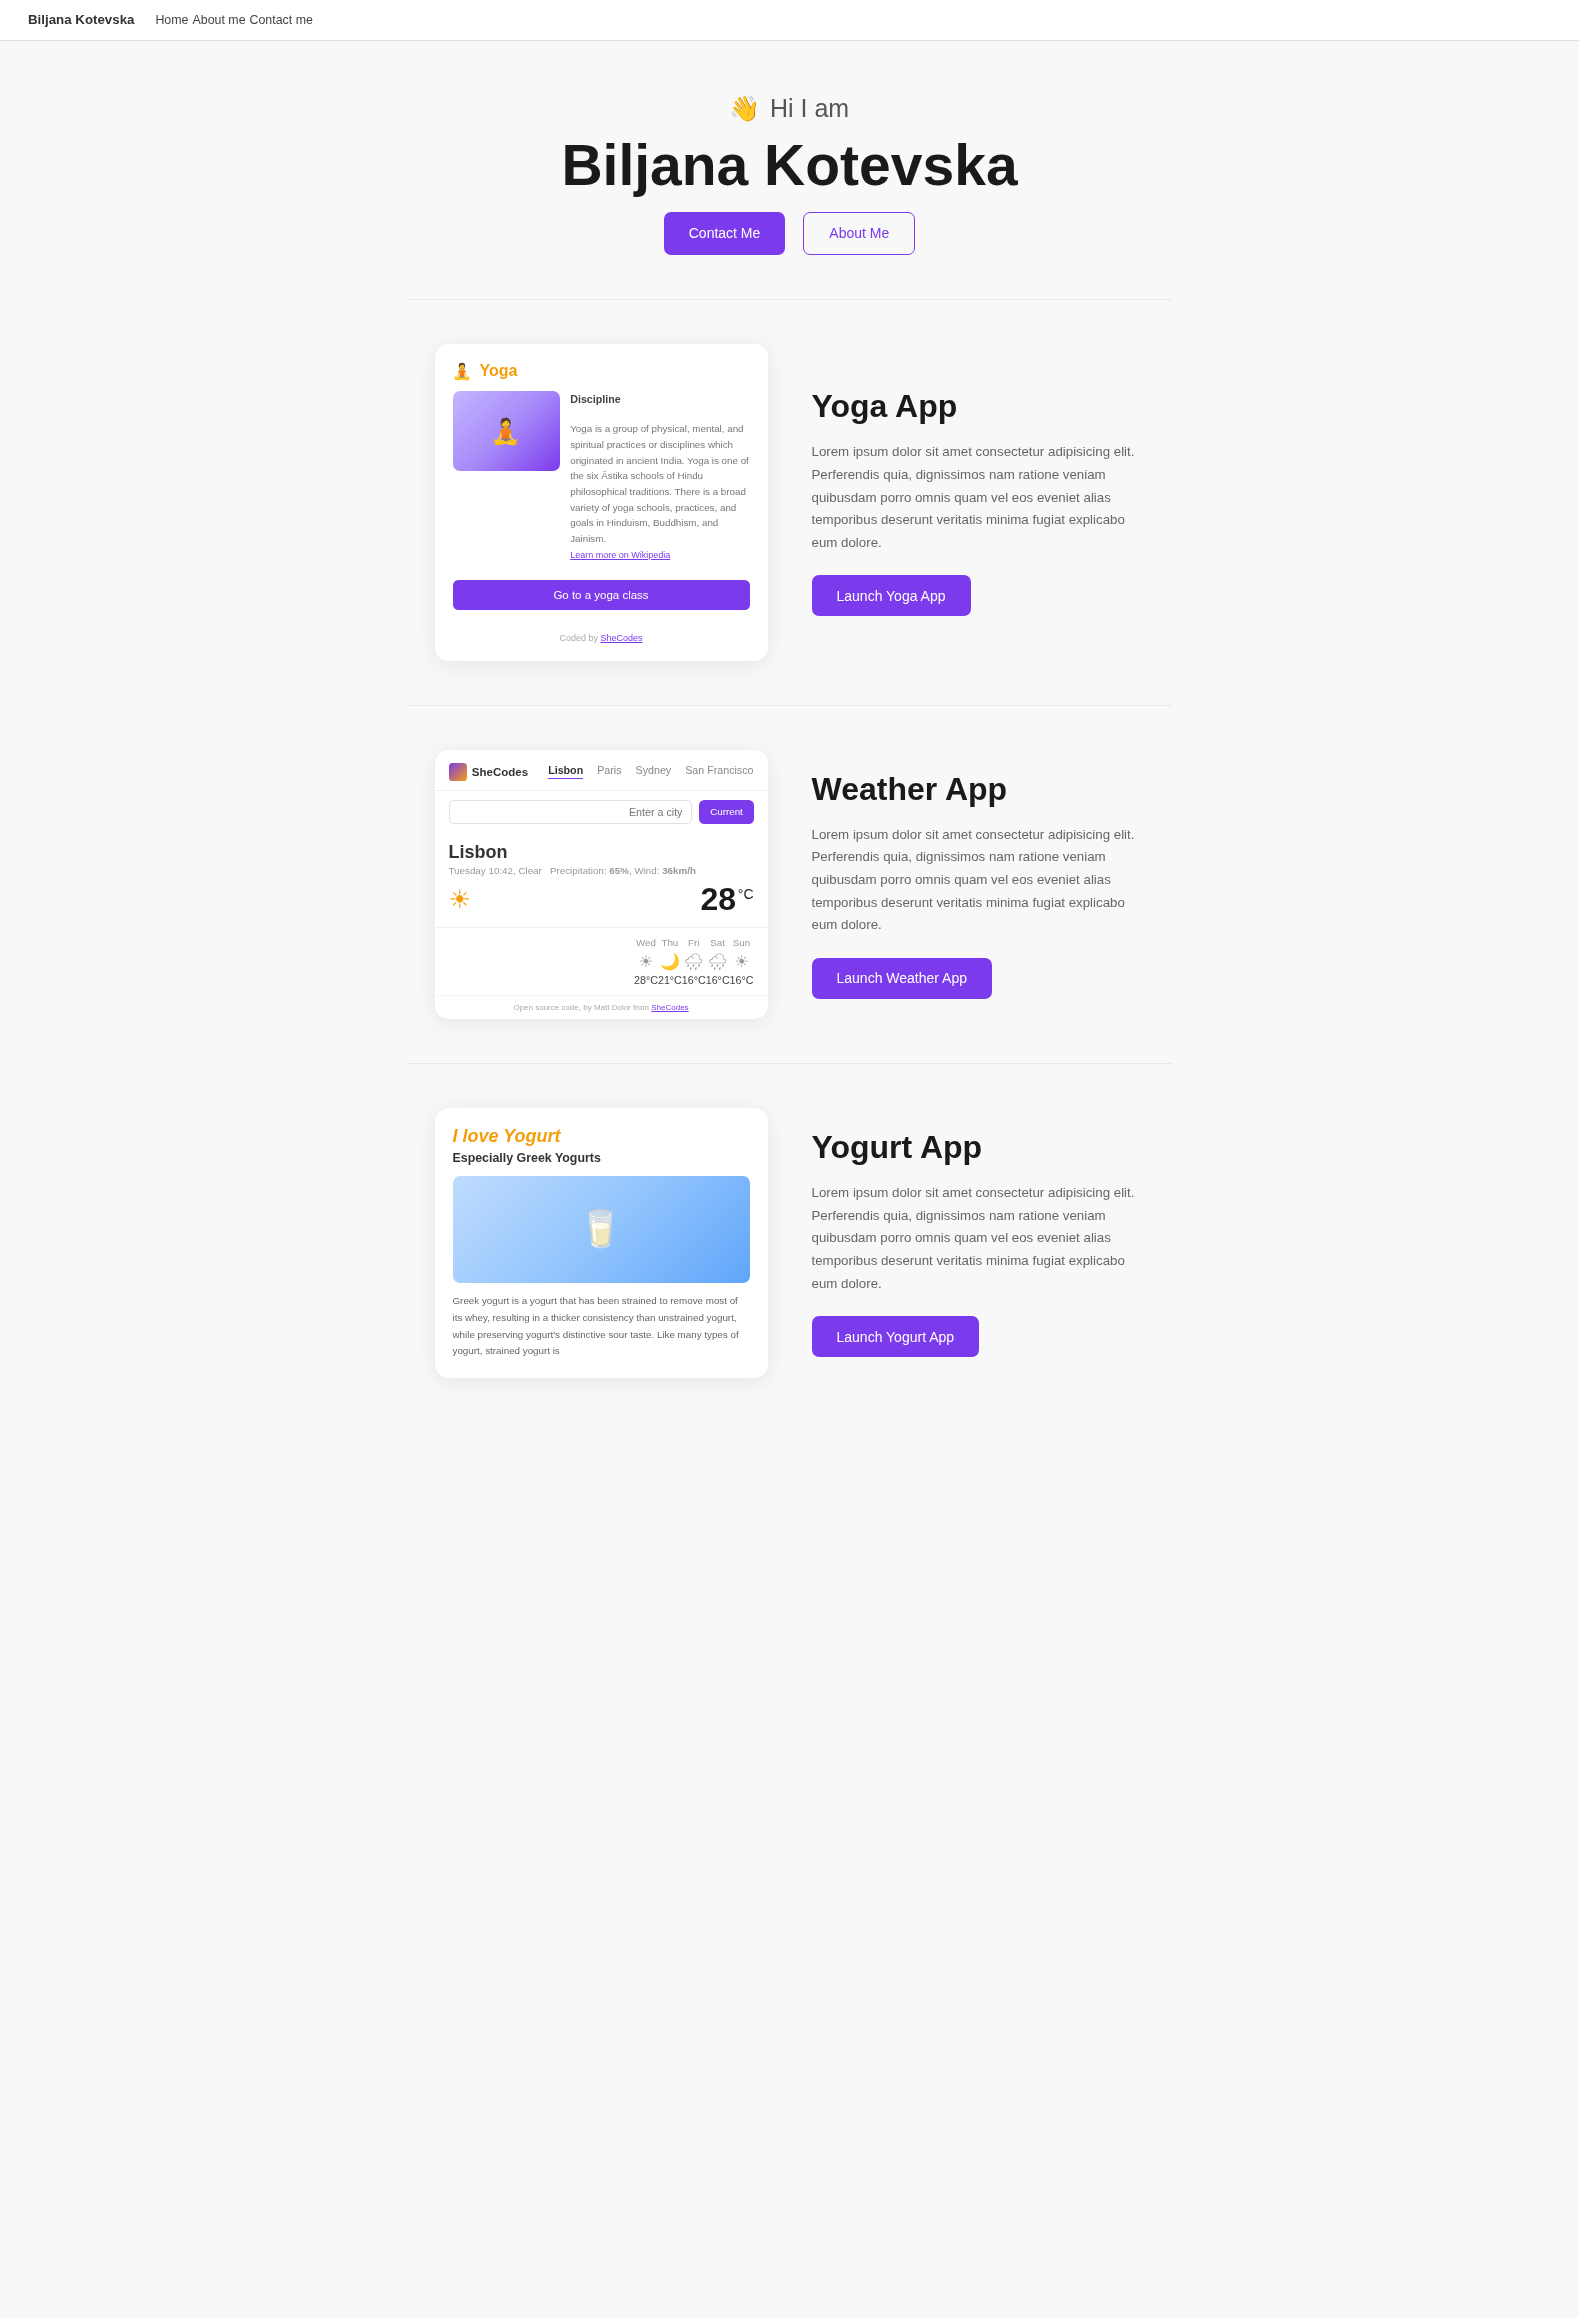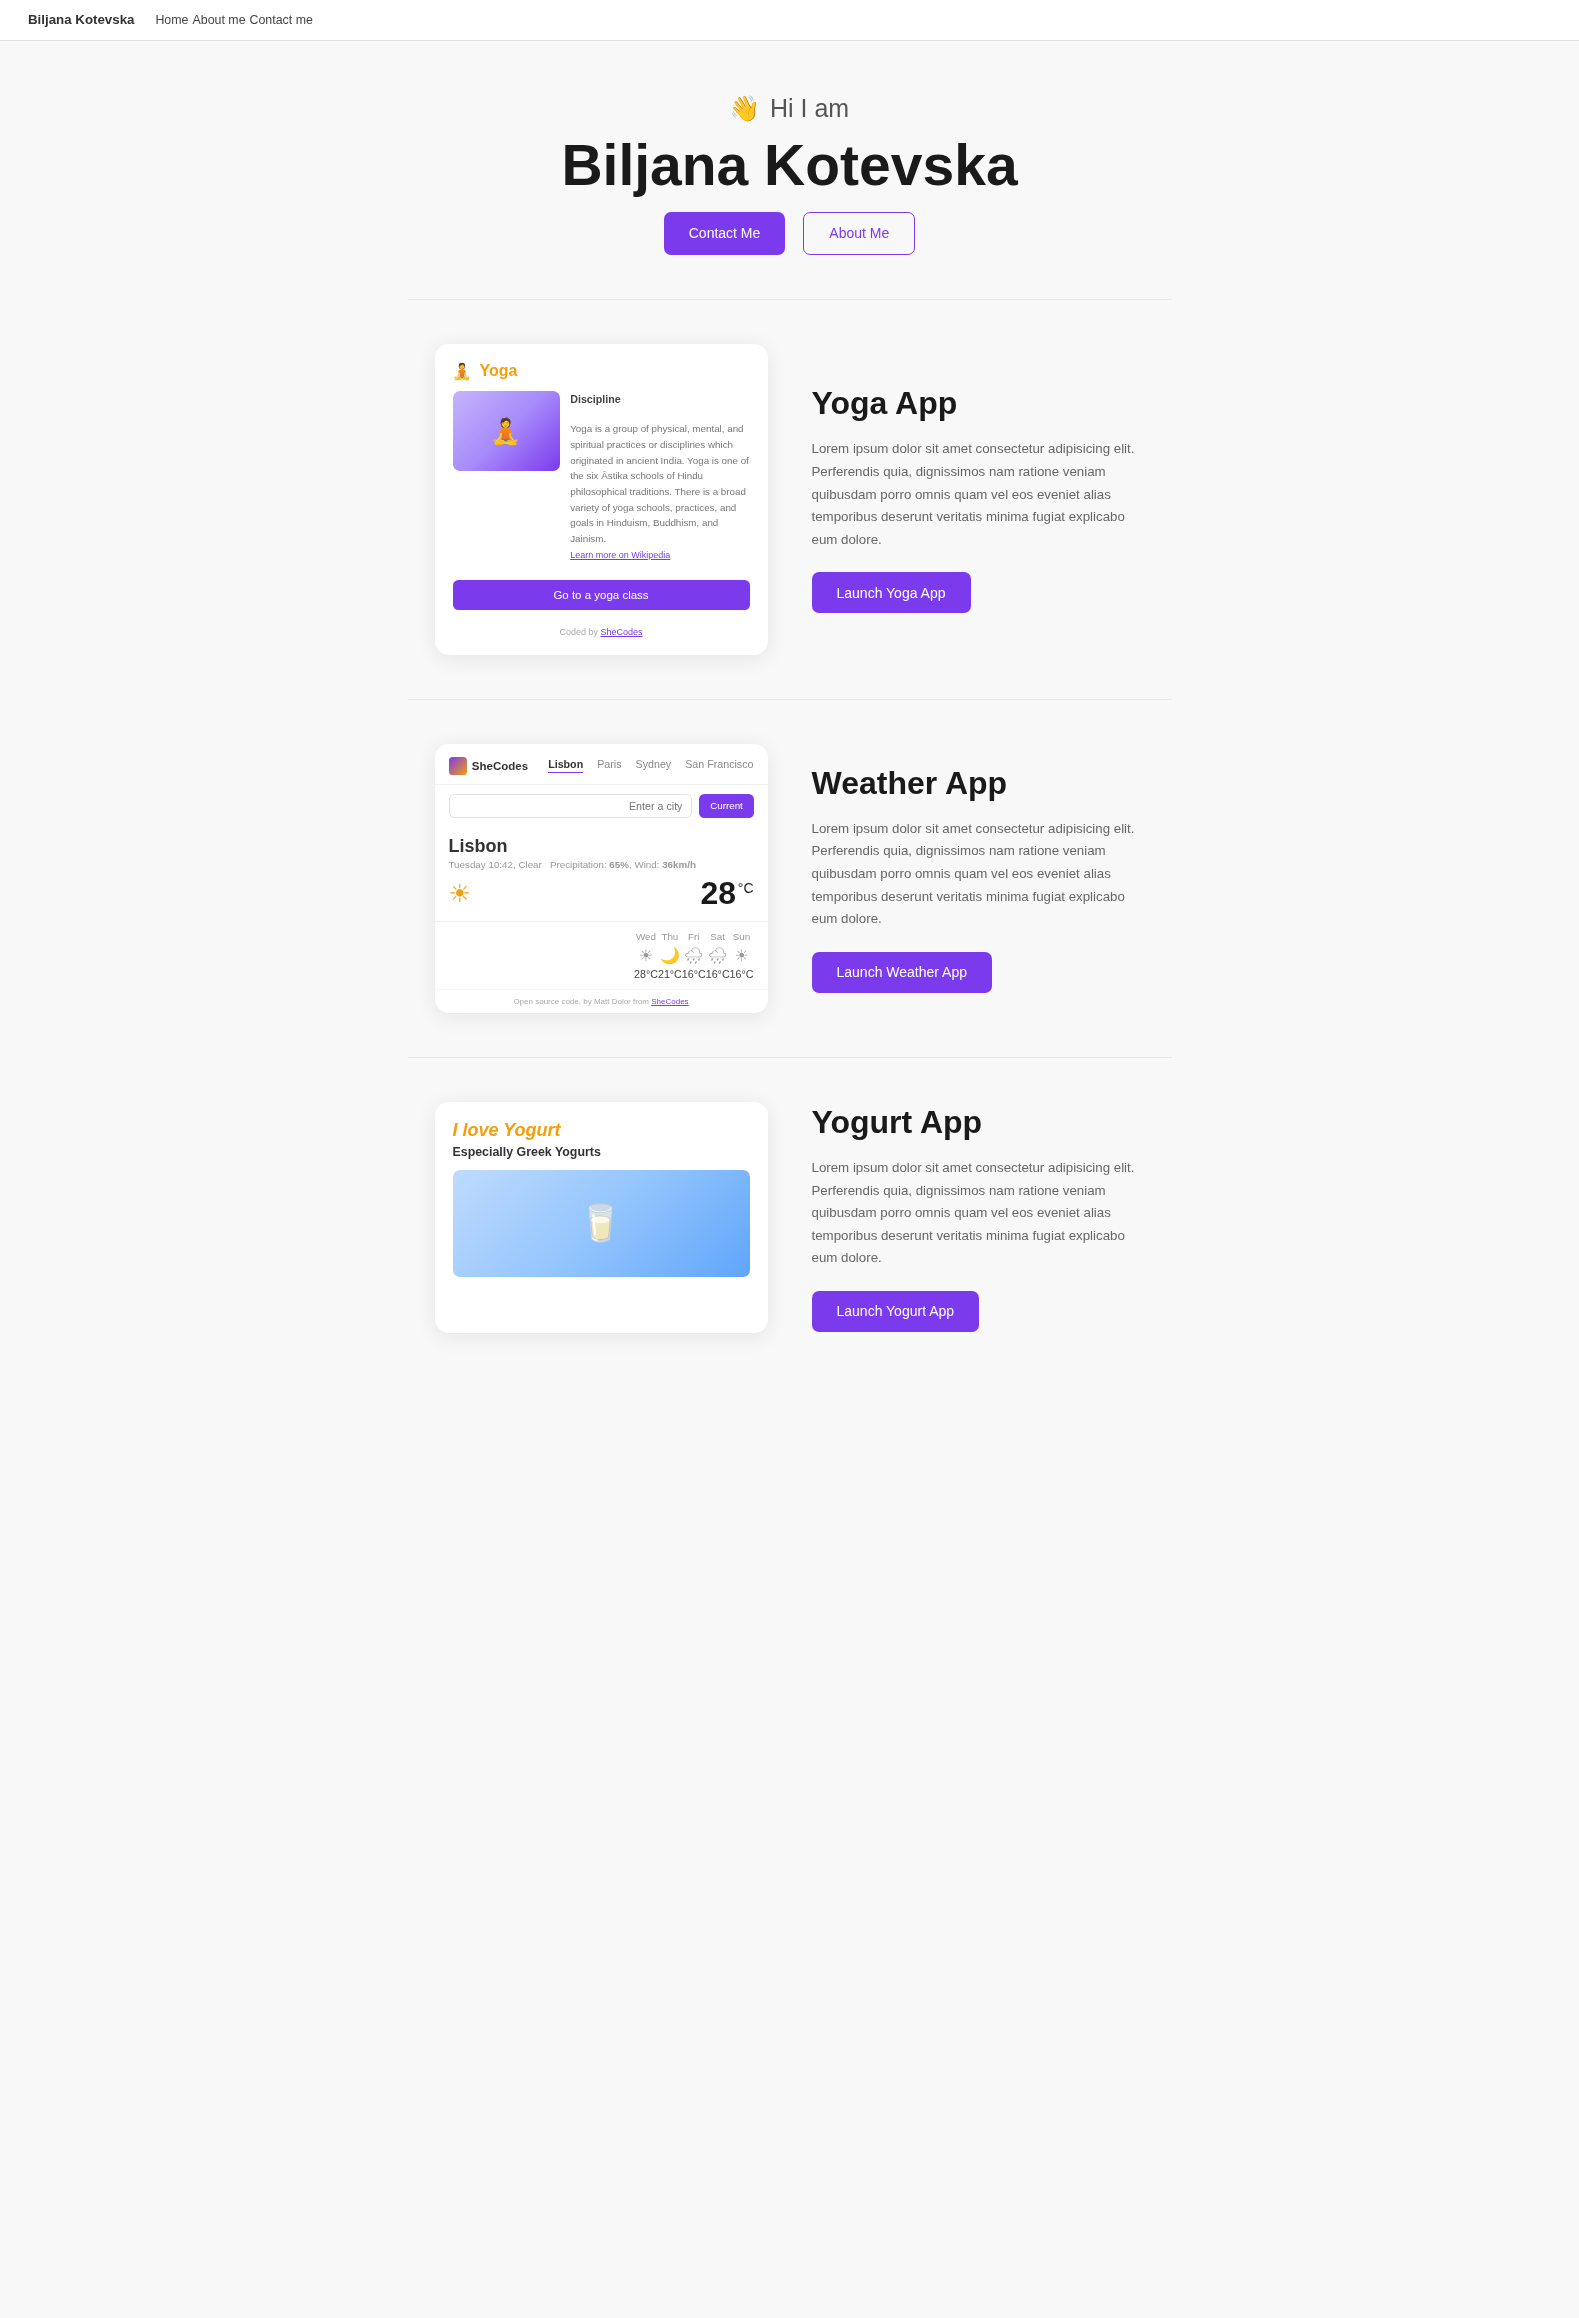--- a/index.html
+++ b/index.html
@@ -80,21 +80,21 @@
     .yoga-cta {
       background: #7c3aed;
       color: #fff;
       border: none;
       width: 100%;
       padding: 9px;
       border-radius: 5.3px;
       font-size: 11.5px;
       cursor: pointer;
       margin-top: 7px;
-      margin-bottom: 17px;
+      margin-bottom: 23px;
     }
     .yoga-footer { font-size: 9px; color: #aaa; text-align: center; }
     .yoga-footer a { color: #7c3aed; }
 
     
     .weather-card-inner { padding: 0; font-size: 11.5px; }
     .weather-header { display: flex; align-items: center; justify-content: space-between; padding: 12.4px 14px 9px; border-bottom: 0.9px solid #f0f0f0; }
     .weather-logo { display: flex; align-items: center; gap: 5.3px; font-weight: 700; font-size: 11.5px; }
     .weather-logo-icon { width: 18px; height: 18px; background: linear-gradient(135deg, #7c3aed, #f59e0b); border-radius: 3.6px; }
     .weather-tabs { display: flex; gap: 14px; font-size: 10.7px; color: #888; }
@@ -277,20 +277,21 @@
 <hr class="section-divider">
 
 <div class="section">
   <div class="section-card">
     <div class="yogurt-card-inner">
       <div class="yogurt-title">I love Yogurt</div>
       <div class="yogurt-subtitle">Especially Greek Yogurts</div>
       <div class="yogurt-img-placeholder">
         🥛
       </div>
+      <div class="yogurt-desc">Greek yogurt is a yogurt that has been strained to remove most of its whey, resulting in a thicker consistency than unstrained yogurt, while preserving yogurt's distinctive sour taste. Like many types of yogurt, strained yogurt is</div>
     </div>
   </div>
   <div class="section-text">
     <h2 class="section-title">Yogurt App</h2>
     <p class="section-desc">Lorem ipsum dolor sit amet consectetur adipisicing elit. Perferendis quia, dignissimos nam ratione veniam quibusdam porro omnis quam vel eos eveniet alias temporibus deserunt veritatis minima fugiat explicabo eum dolore.</p>
     <button class="btn-primary">Launch Yogurt App</button>
   </div>
 </div>
 
 

